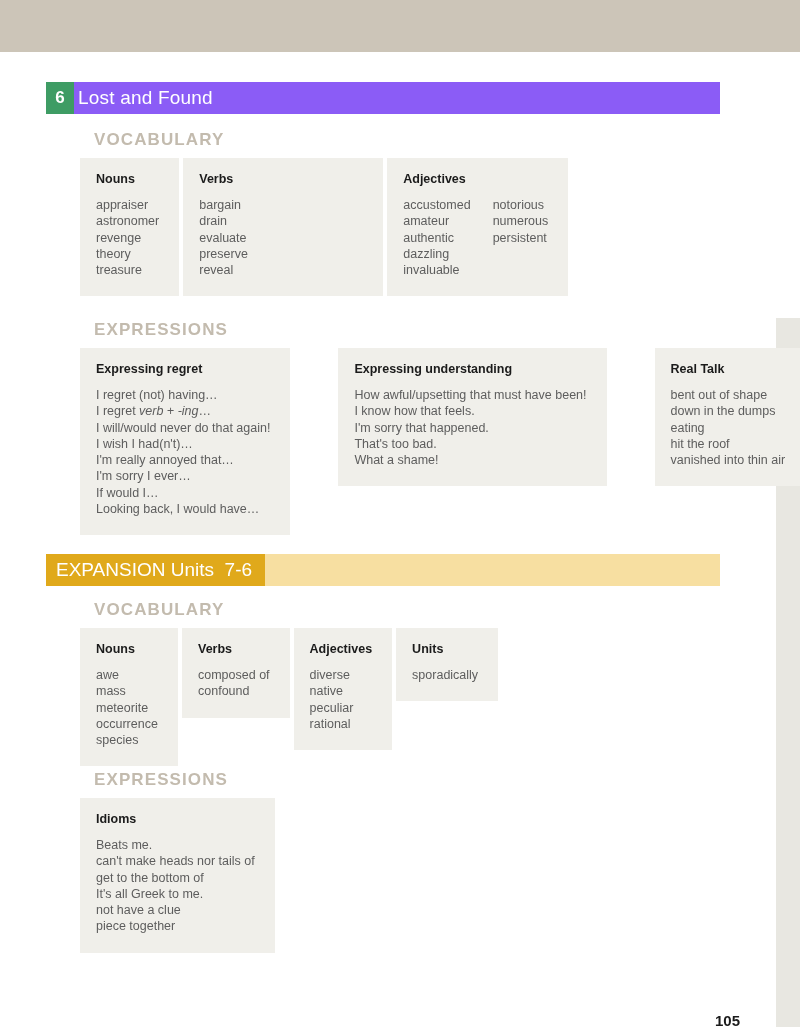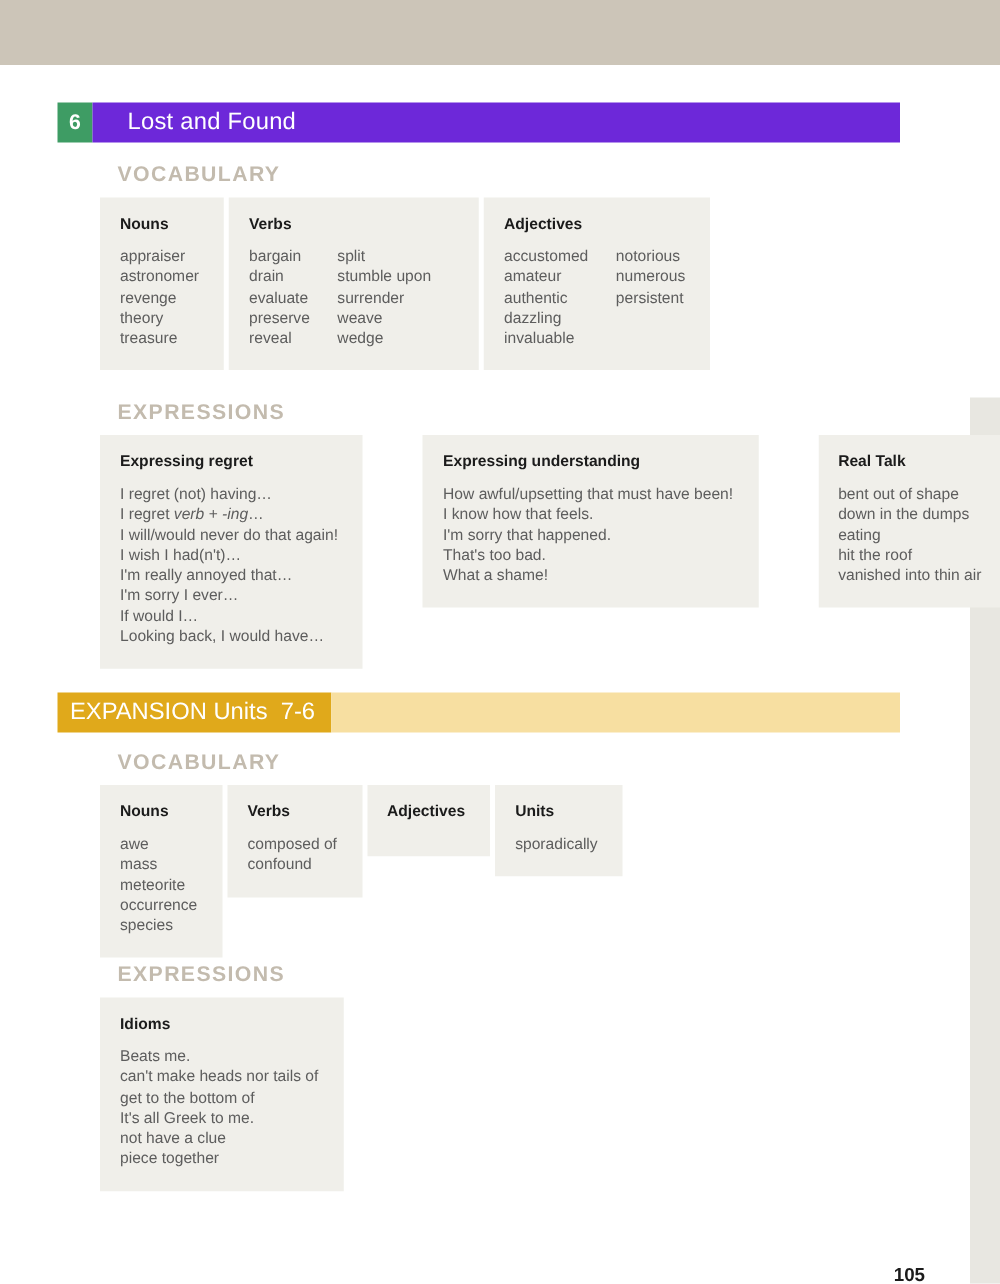--- a/index.html
+++ b/index.html
@@ -57,24 +57,24 @@
     color: #ffffff;
     font-size: 17px;
     font-weight: bold;
     display: flex;
     align-items: center;
     justify-content: center;
     font-family: "Liberation Sans", sans-serif;
   }
   .unit-bar {
     flex: 1;
-    background: #6d28d9;
+    background: #8b5cf6;
     display: flex;
     align-items: center;
-    padding-left: 28px;
+    padding-left: 4px;
     box-sizing: border-box;
   }
   .unit-title {
     color: #ffffff;
     font-size: 19px;
     font-weight: normal;
     letter-spacing: 0.2px;
     font-family: "Liberation Sans", sans-serif;
   }
 
@@ -197,27 +197,20 @@
       </div>
       <div class="card" style="min-width: 200px;">
         <div class="card-title">Verbs</div>
         <div class="card-cols">
           <ul class="word-list">
             <li>bargain</li>
             <li>drain</li>
             <li>evaluate</li>
             <li>preserve</li>
             <li>reveal</li>
-          </ul>
-          <ul class="word-list">
-            <li>split</li>
-            <li>stumble upon</li>
-            <li>surrender</li>
-            <li>weave</li>
-            <li>wedge</li>
           </ul>
         </div>
       </div>
       <div class="card" style="min-width: 172px;">
         <div class="card-title">Adjectives</div>
         <div class="card-cols">
           <ul class="word-list">
             <li>accustomed</li>
             <li>amateur</li>
             <li>authentic</li>
@@ -295,20 +288,28 @@
         <div class="card-title">Verbs</div>
         <div class="card-cols">
           <ul class="word-list">
             <li>composed of</li>
             <li>confound</li>
           </ul>
         </div>
       </div>
       <div class="card" style="min-width: 80px;">
         <div class="card-title">Adjectives</div>
+        <div class="card-cols">
+          <ul class="word-list">
+            <li>diverse</li>
+            <li>native</li>
+            <li>peculiar</li>
+            <li>rational</li>
+          </ul>
+        </div>
       </div>
       <div class="card" style="min-width: 90px;">
         <div class="card-title">Units</div>
         <div class="card-cols">
           <ul class="word-list">
             <li>sporadically</li>
           </ul>
         </div>
       </div>
     </div>

